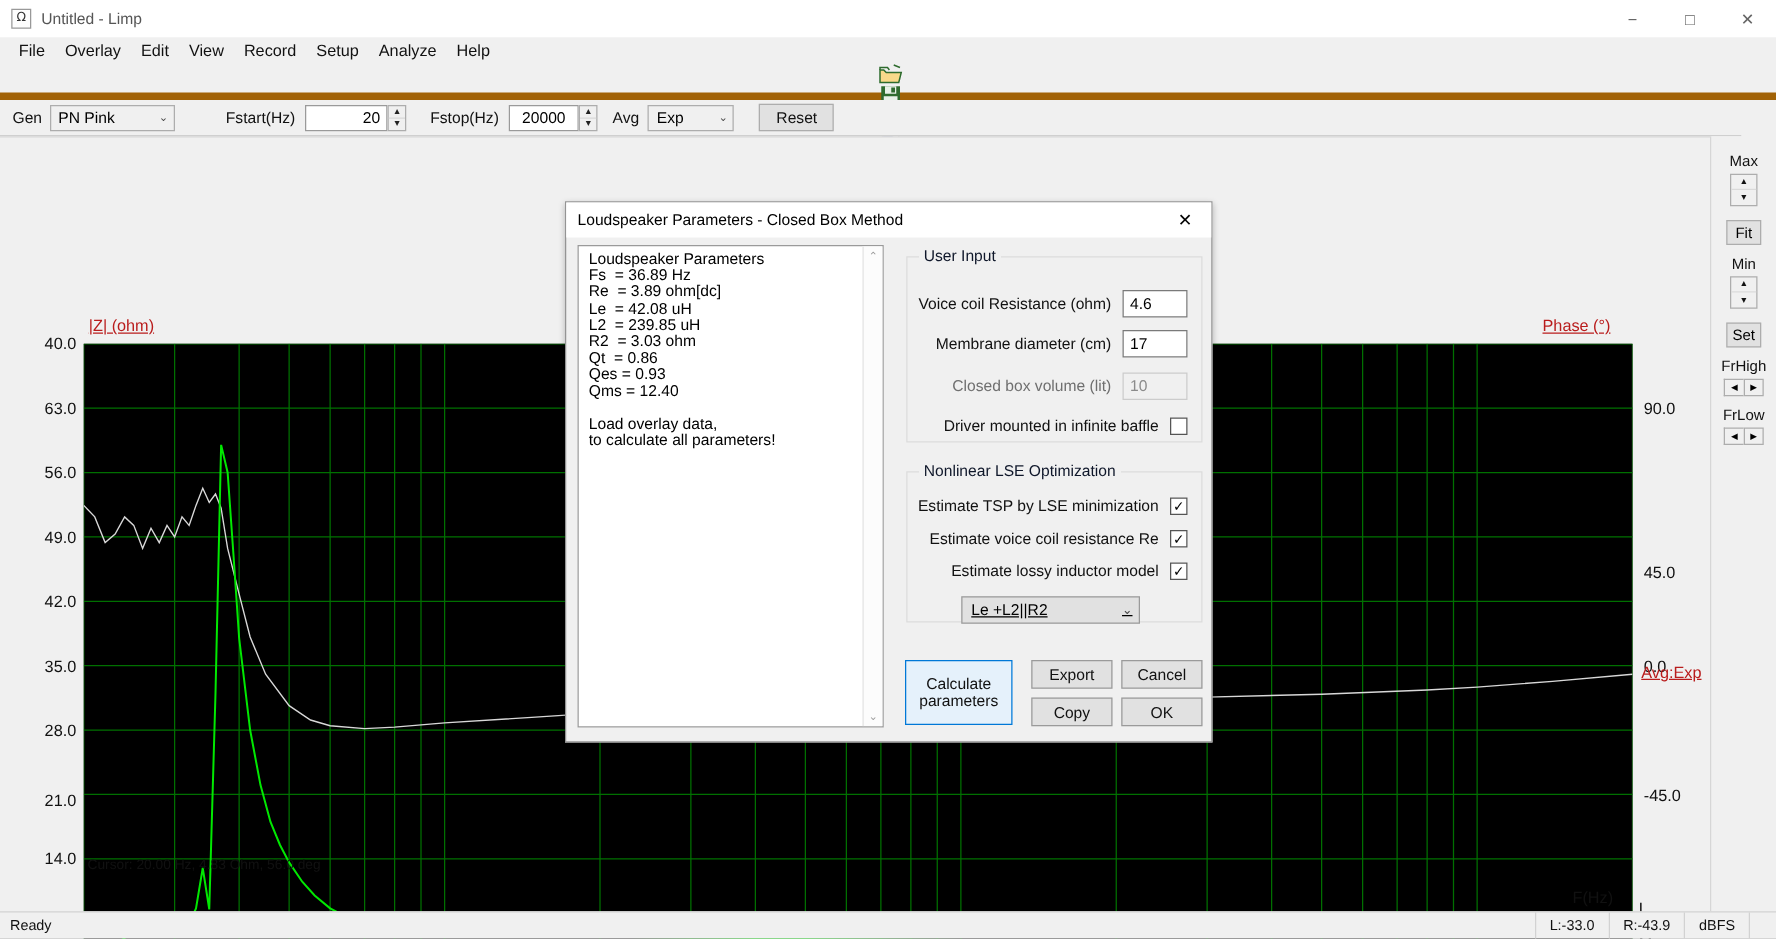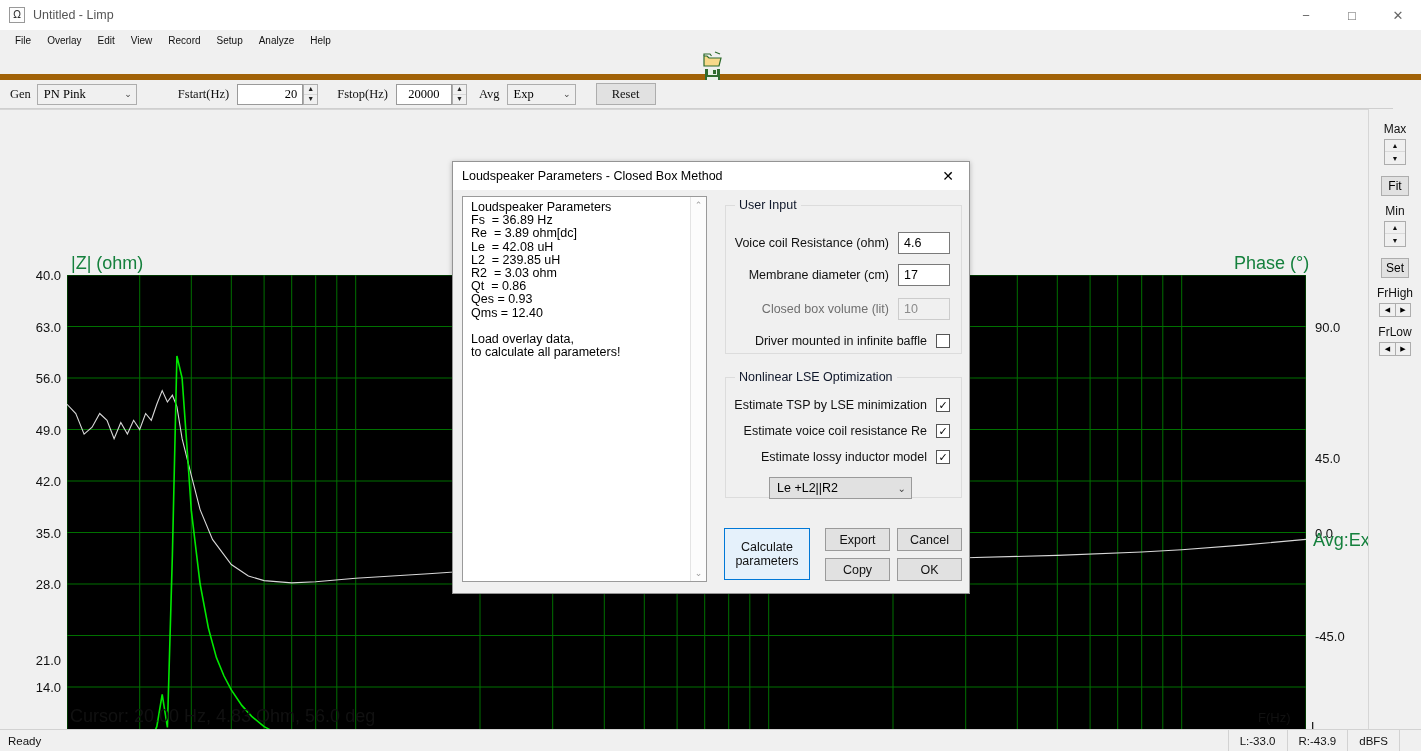--- a/index.html
+++ b/index.html
@@ -31,21 +31,21 @@
     color:#666;font-size:13px;
   }
   #win-buttons{ margin-left:auto; display:flex; }
   .wglyph{ display:block; }
 
   
   #menubar{
     position:absolute; left:0; top:30px; width:1421px; height:21px;
     background:#f0f0f0; display:flex; align-items:center; padding-left:7px;
   }
-  .menu-item{ padding:2px 8px; font-size:10px; color:#111; }
+  .menu-item{ padding:2px 8px; font-size:13px; color:#111; }
 
   
   #toolbar{
     position:absolute; left:0; top:51px; width:1421px; height:29px;
     background:#f0f0f0; display:flex; align-items:center; padding-left:5px;
     border-bottom:6px solid #a16207;
     flex-direction:column;
   }
   .tb{ width:28px;height:24px;display:flex;align-items:center;justify-content:center;margin-right:1px; }
   .tbsep{ width:1px;height:18px;background:#b5b5b5;margin:0 7px; }
@@ -53,21 +53,20 @@
     height:21px; padding:0 4px; display:flex;align-items:center;justify-content:center;
     font-family:"DejaVu Sans Mono", monospace; font-size:12px; letter-spacing:.5px;
   }
   .tb-act{ background:#d6ebfb; border:1px solid #9bd0ef; }
 
   
   #genbar{
     position:absolute; left:0; top:80px; width:1393px; height:29px;
     background:#f0f0f0; display:flex; align-items:center; padding-left:10px;
     border-bottom:1px solid #cfcfcf;
-    font-family:Liberation Serif, serif;
   }
   .lbl{ font-size:12.5px; color:#111; }
   .combo{
     height:21px; border:1px solid #adadad; background:#f0f0f0;
     display:flex; align-items:center; justify-content:space-between;
     padding:0 4px 0 6px; font-size:12.5px;
   }
   .combo .chev{ color:#444; font-size:9px; margin-left:8px;}
   .spin-input{
     height:21px; border:1px solid #9a9a9a; background:#fff;
@@ -89,21 +88,21 @@
   
   #graphpanel{
     position:absolute; left:0; top:109px; width:1368px; height:620px;
     background:#f0f0f0; border-top:1px solid #d6d6d6;
   }
   #plotbg{
     position:absolute; left:67px; top:165px; width:1239px; height:515px;
     background:#000;
   }
   #plotsvg{ position:absolute; left:67px; top:165px; }
-  .axtitle{ position:absolute; font-size:18px; color:#15803d; }
+  .axtitle{ position:absolute; font-size:13px; color:#b91c1c;text-decoration:underline; }
   .ytick{ position:absolute; right:0; font-size:13px; color:#111; text-align:right;
           transform:translateY(-50%); }
   .y2tick{ position:absolute; left:0; font-size:13px; color:#111;
           transform:translateY(-50%); }
 
   #limp-vert{ position:absolute; left:1311px; top:610px; font-size:13px;
     line-height:14px; color:#111; }
   #limp-vert span{ display:block; }
 
   
@@ -118,21 +117,21 @@
      font-size:7px; color:#111; }
   .sb-updown div:first-child{ border-bottom:1px solid #dadada; }
   .sb-btn{ margin-top:11px; width:28px;height:20px; border:1px solid #adadad;
      background:#e1e1e1; font-size:12px; display:flex;align-items:center;justify-content:center;}
   .sb-lr{ display:flex; margin-top:3px; }
   .sb-lr div{ width:16px;height:14px;border:1px solid #adadad;background:#f0f0f0;
      display:flex;align-items:center;justify-content:center;font-size:7px;}
   .sb-lr div:first-child{ border-right:none; }
 
   
-  #cursorline{ position:absolute; left:70px; top:706px; font-size:18px; color:#111; }
+  #cursorline{ position:absolute; left:70px; top:686px; font-size:11px; color:#111; }
   #fhz{ position:absolute; left:1258px; top:710px; font-size:13px; color:#111; }
   #statusbar{
     position:absolute; left:0; top:729px; width:1421px; height:22px;
     background:#f0f0f0; border-top:1px solid #d2d2d2;
     display:flex; align-items:center; font-size:11.5px; color:#111;
   }
   #statusbar .sright{ margin-left:auto; display:flex; height:100%; align-items:center; }
   #statusbar .sright div{ padding:0 11px; height:100%; display:flex;align-items:center;
     border-left:1px solid #d2d2d2; }
 
@@ -178,20 +177,21 @@
     display:flex;align-items:center; padding-left:5px; font-size:12.5px;
     margin-left:9px;
   }
   .finput.dis{ border:1px solid #cccccc; background:#f0f0f0; color:#8b8b8b; }
   .cbx{ width:14px;height:14px;border:1px solid #555;background:#fff;margin-left:9px;
     display:flex;align-items:center;justify-content:center;font-size:11px;color:#000;}
   .dcombo{
     width:143px;height:22px;border:1px solid #9a9a9a;background:#e1e1e1;
     display:flex;align-items:center;justify-content:space-between;padding:0 5px 0 7px;
     font-size:12.5px;
+    text-decoration:underline;
   }
   .dbtn{
     border:1px solid #9a9a9a; background:#e1e1e1; font-size:12.5px;
     display:flex;align-items:center;justify-content:center; text-align:center;
     color:#111; line-height:14px;
   }
   .dbtn.primary{ background:#e5f1fb; border:1px solid #0078d7; }
 </style>
 </head>
 <body>
@@ -388,21 +388,21 @@
         <line x1="0" x2="1239" y1="51.5" y2="51.5" stroke="#007000" stroke-width="1"></line>
         <line x1="0" x2="1239" y1="0.0" y2="0.0" stroke="#007000" stroke-width="1"></line>
       </g>
     <polyline id="phase-line" fill="none" stroke="#d8d8d8" stroke-width="1.1" points="0.0,129.3 8.8,138.5 17.1,159.1 25.1,152.2 32.7,138.5 40.0,145.3 47.1,163.7 53.8,147.6 60.4,159.1 66.6,145.3 72.7,154.5 78.6,138.5 84.3,145.3 89.8,129.3 95.2,115.6 100.4,127.0 105.4,120.2 109.9,131.6 115.1,163.7 124.3,200.3 133.1,234.6 145.5,264.4 164.3,289.5 181.4,301.0 197.1,305.6 224.7,307.9 248.7,306.7 288.7,303.3 361.4,298.7 413.0,295.3 485.7,291.8 577.3,288.4 661.7,286.1 701.7,285.4 826.0,283.8 898.7,282.7 990.3,280.4 1074.7,277.0 1114.7,274.7 1175.0,270.1 1239.0,264.4"></polyline>
     <polyline id="imp-line" fill="none" stroke="#00e800" stroke-width="1.6" points="0.0,479.7 8.8,482.6 17.1,484.8 25.1,481.2 32.7,475.3 40.0,470.9 47.1,468.6 53.8,470.1 60.4,471.6 66.6,467.2 72.7,462.0 78.6,468.6 84.3,463.5 89.8,451.7 95.2,419.4 100.4,452.5 105.4,279.6 109.9,80.9 115.1,103.0 119.8,169.2 124.3,235.4 133.1,309.0 141.4,353.1 149.4,382.6 157.0,401.0 164.3,414.9 174.8,430.4 184.7,441.4 197.1,451.7 211.4,459.1 224.7,463.5 237.1,466.4 248.7,467.9 269.8,470.1 288.7,471.6 321.4,472.7 361.4,473.8 413.0,474.5 485.7,474.9 537.3,475.3 577.3,475.3 637.7,474.9 701.7,474.5 774.4,473.8 826.0,473.1 898.7,472.0 990.3,470.1 1050.7,468.6 1114.7,466.4 1175.0,463.5 1239.0,459.1"></polyline>
   </svg>
 
   <div id="yticks">
       <div class="ytick" style="width: 60px; left: 1px; top: 628.5px;">7.0</div>
       <div class="ytick" style="width: 60px; left: 1px; top: 577px;">14.0</div>
-      <div class="ytick" style="width: 60px; left: 1px; top: 550px;">21.0</div>
+      <div class="ytick" style="width: 60px; left: 1px; top: 530px;">21.0</div>
       <div class="ytick" style="width: 60px; left: 1px; top: 474px;">28.0</div>
       <div class="ytick" style="width: 60px; left: 1px; top: 422.5px;">35.0</div>
       <div class="ytick" style="width: 60px; left: 1px; top: 371px;">42.0</div>
       <div class="ytick" style="width: 60px; left: 1px; top: 319.5px;">49.0</div>
       <div class="ytick" style="width: 60px; left: 1px; top: 268px;">56.0</div>
       <div class="ytick" style="width: 60px; left: 1px; top: 216.5px;">63.0</div>
       <div class="ytick" style="width: 60px; left: 1px; top: 165px;">40.0</div>
     </div>
 
   <div id="y2ticks">

